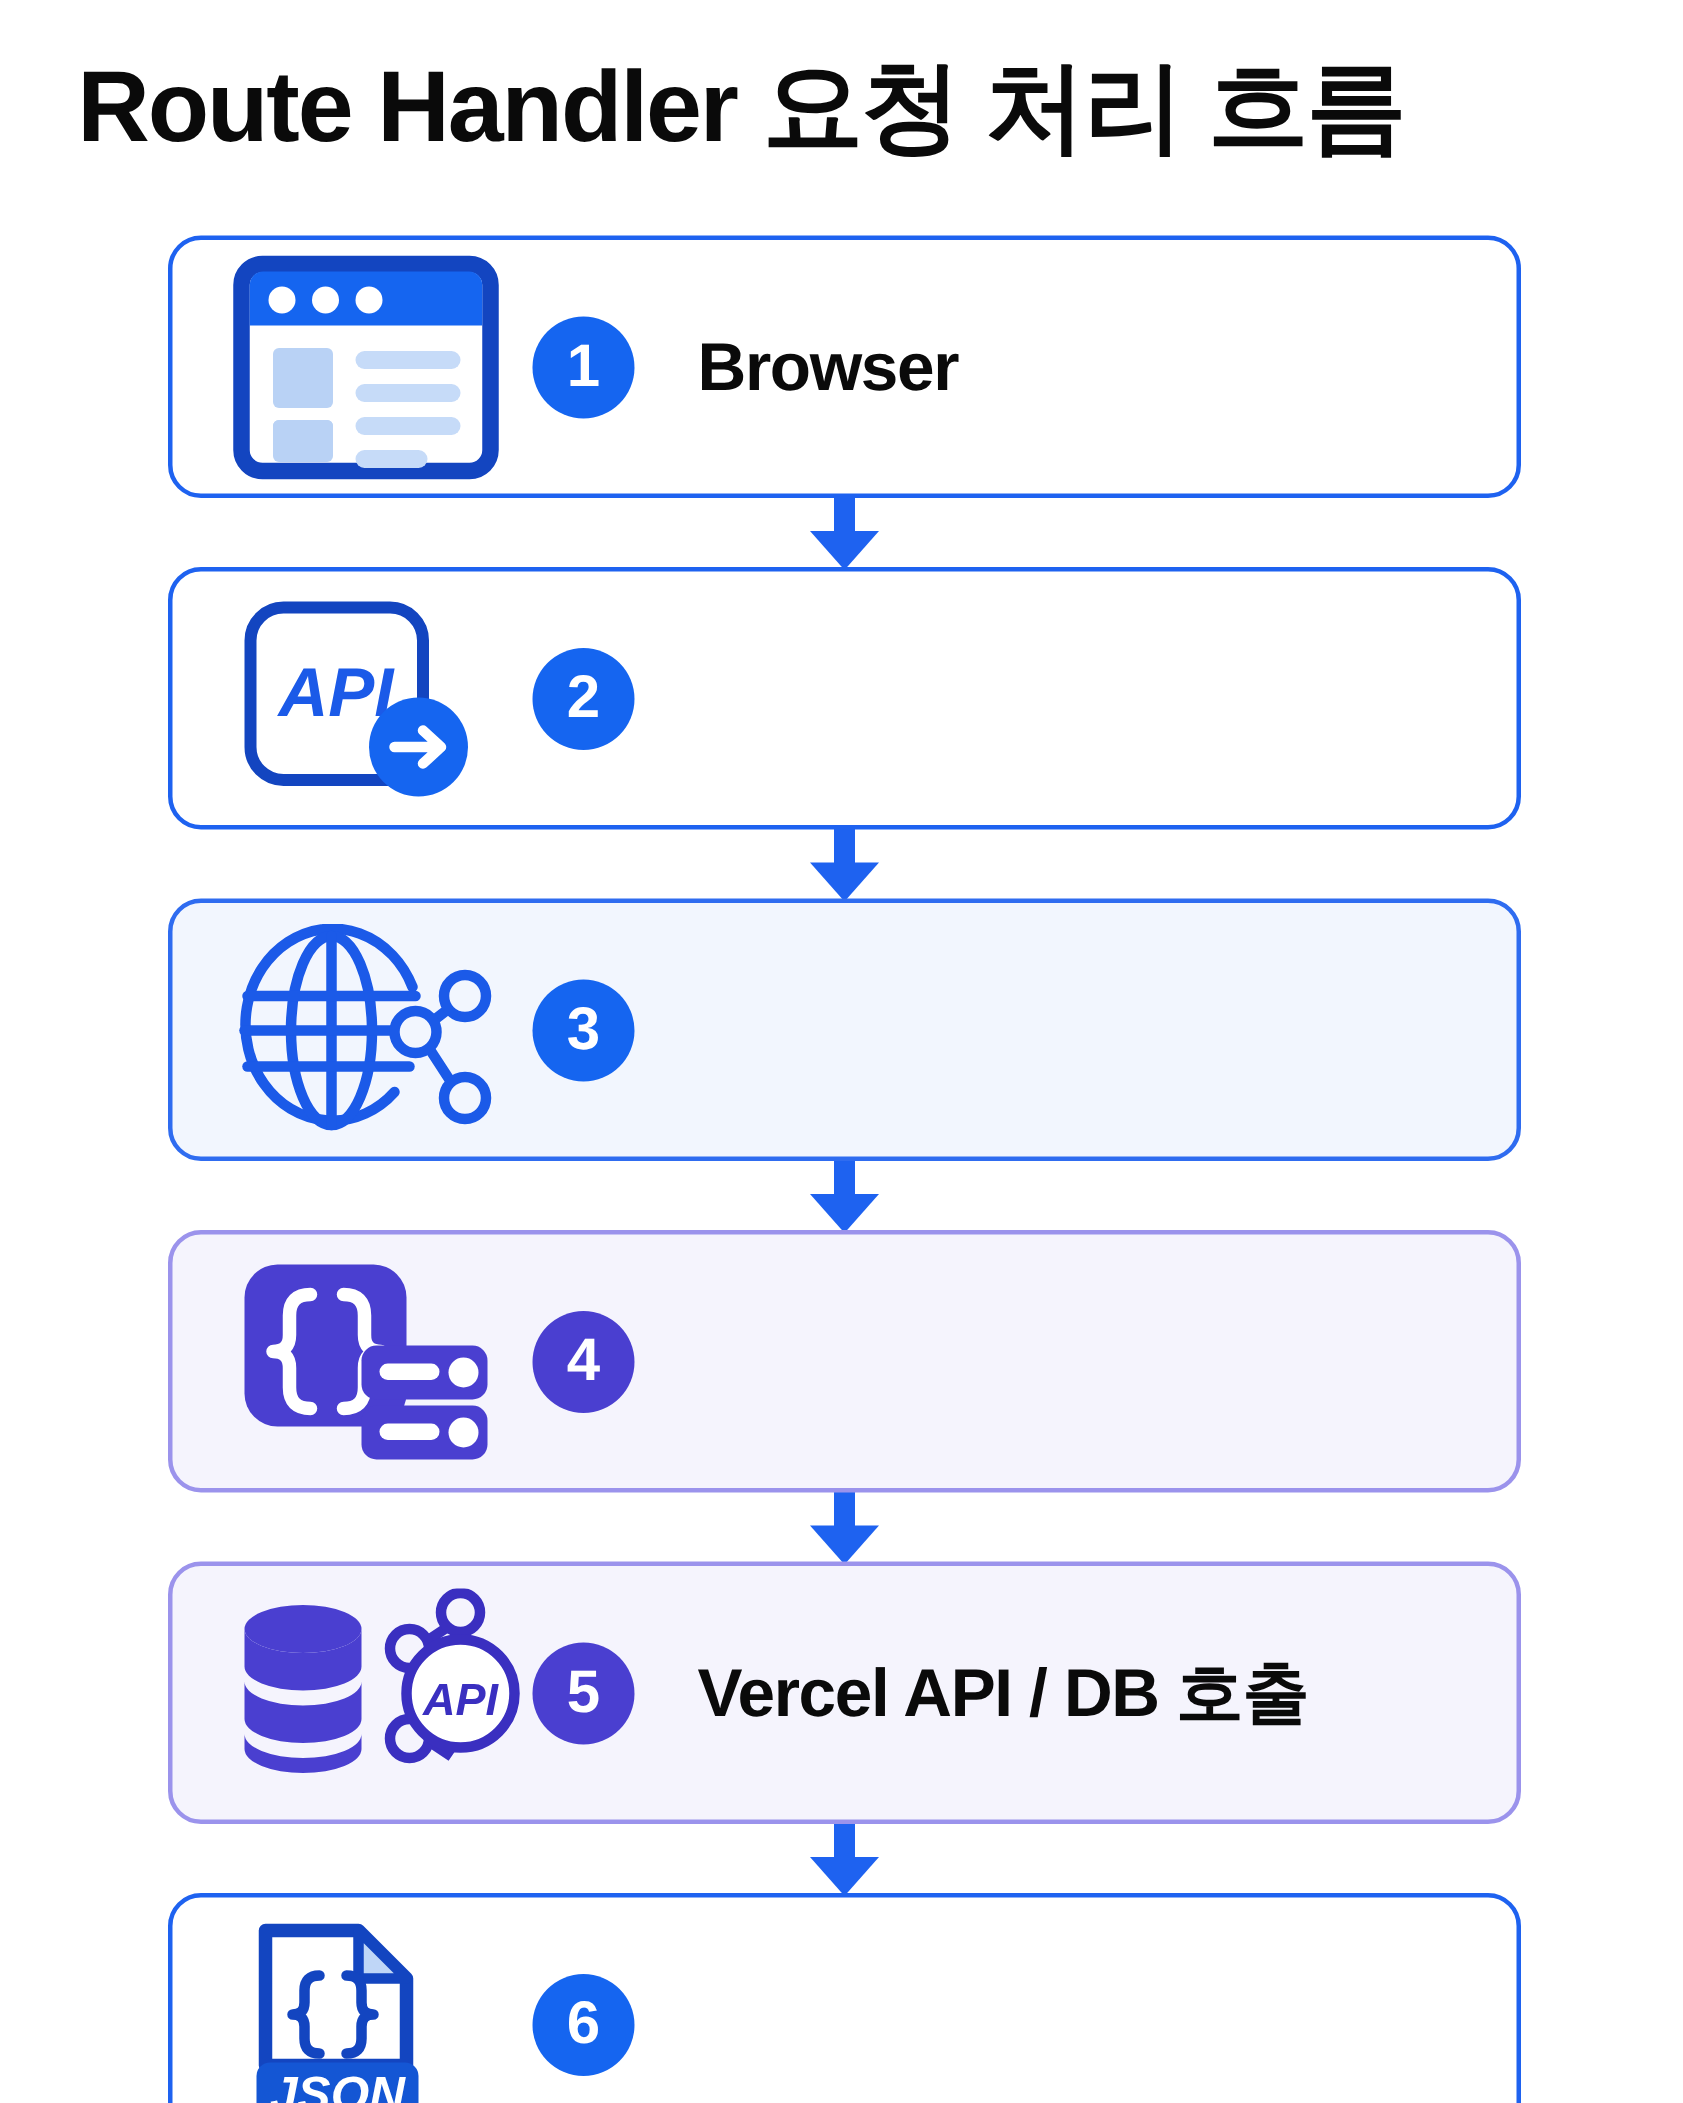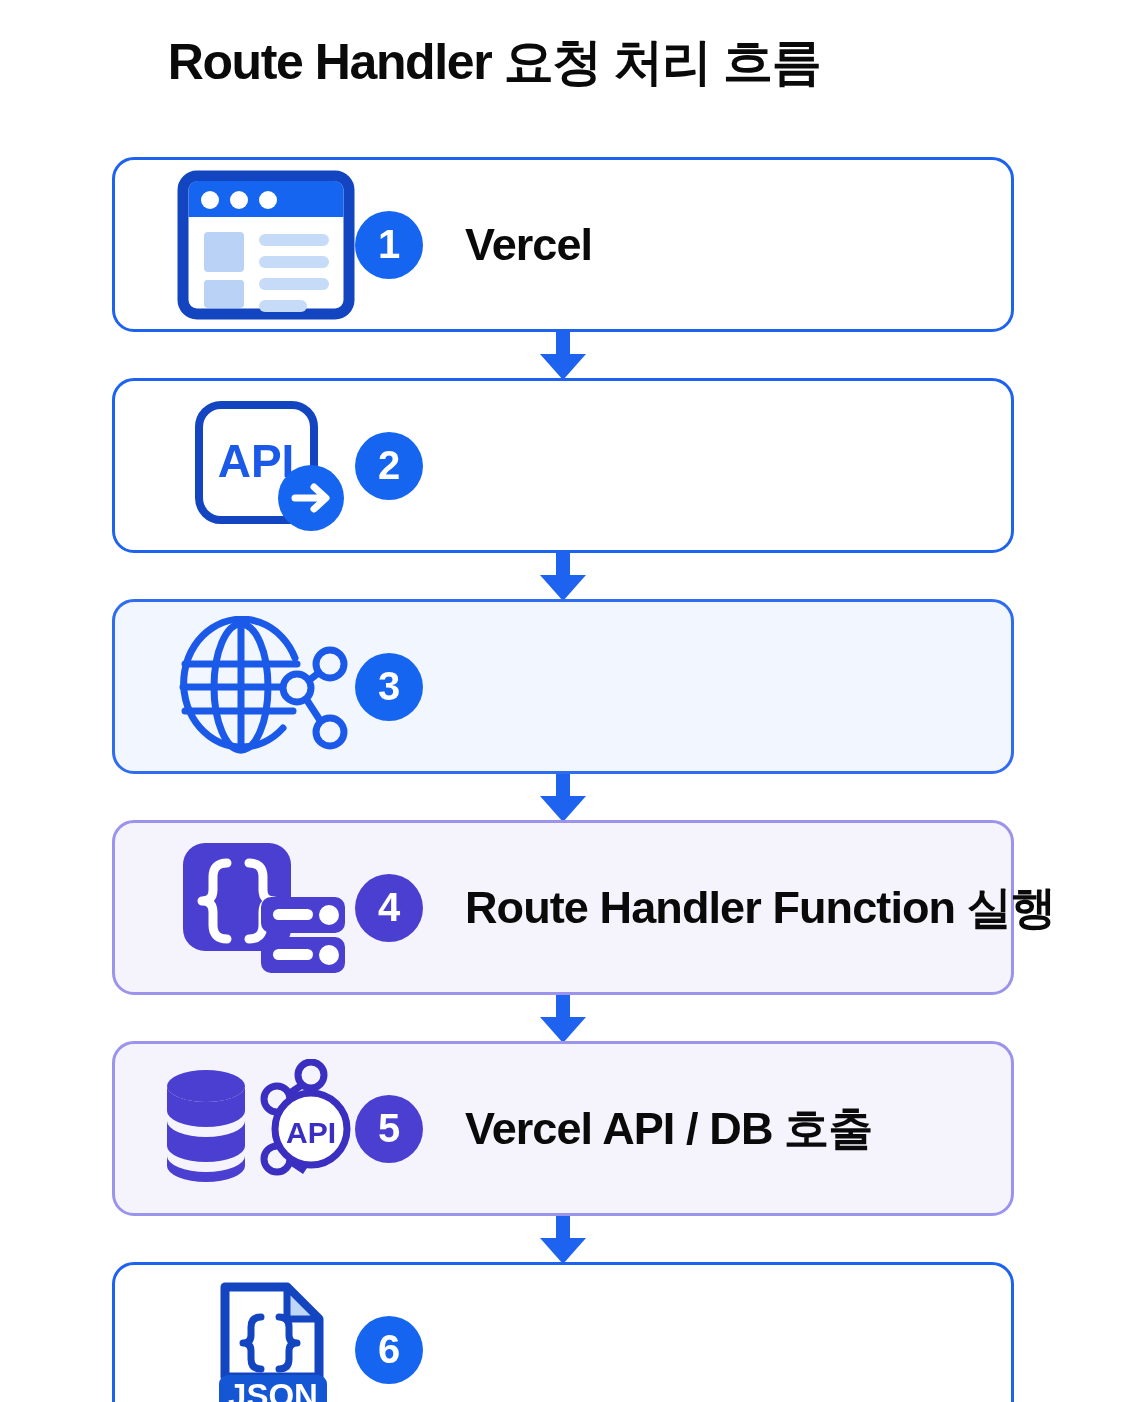--- a/index.html
+++ b/index.html
@@ -20,21 +20,21 @@
     height: 1402px;
     box-sizing: border-box;
   }
 
   .title {
     position: absolute;
     left: 0;
     top: 34px;
     width: 988px;
     text-align: center;
-    font-size: 50px;
+    font-size: 67px;
     font-weight: 800;
     letter-spacing: -1.4px;
     color: #0a0a0a;
     line-height: 1.12;
     white-space: nowrap;
   }
 
   .flow {
     position: absolute;
     left: 112px;
@@ -62,21 +62,22 @@
   .card.tint-purple {
     background: #f5f4fd;
     border-color: #9b93ec;
   }
 
   .icon-slot {
     width: 200px;
     flex: 0 0 200px;
     display: flex;
     align-items: center;
-    justify-content: flex-end;
+    justify-content: flex-start;
+    font-style: italic;
   }
 
   .badge {
     flex: 0 0 auto;
     width: 68px;
     height: 68px;
     border-radius: 50%;
     background: #1565f0;
     color: #ffffff;
     font-size: 40px;
@@ -130,21 +131,21 @@
           <rect x="27" y="62" width="40" height="40" rx="4" fill="#b9d2f5"></rect>
           <rect x="27" y="110" width="40" height="40" rx="4" fill="#b9d2f5" clip-path="inset(0 0 22px 0)"></rect>
           <rect x="27" y="110" width="40" height="28" rx="4" fill="#b9d2f5"></rect>
           <rect x="82" y="64" width="70" height="12" rx="6" fill="#c6dbf8"></rect>
           <rect x="82" y="86" width="70" height="12" rx="6" fill="#c6dbf8"></rect>
           <rect x="82" y="108" width="70" height="12" rx="6" fill="#c6dbf8"></rect>
           <rect x="82" y="130" width="48" height="12" rx="6" fill="#c6dbf8"></rect>
         </svg>
       </div>
       <div class="badge">1</div>
-      <div class="card-label">Vercel</div>
+      <div class="card-label">Browser</div>
     </div>
 
     <div class="connector">
       <svg width="56" height="58" viewBox="0 0 56 58">
         <rect x="21" y="0" width="14" height="34" fill="#1e62f0"></rect>
         <path d="M5 30 L51 30 L28 56 Z" fill="#1e62f0"></path>
       </svg>
     </div>
 
     <div class="card">
@@ -203,21 +204,20 @@
           <path d="M74 26 q14 0 14 14 v13 q0 11 11 11 q-11 0 -11 11 v13 q0 14 -14 14" stroke="#ffffff" stroke-width="9" fill="none" stroke-linecap="round" stroke-linejoin="round"></path>
           <rect x="86" y="60" width="84" height="36" rx="10" fill="#4a3fd0"></rect>
           <rect x="98" y="72" width="40" height="11" rx="5.5" fill="#ffffff"></rect>
           <circle cx="154" cy="78" r="10" fill="#ffffff"></circle>
           <rect x="86" y="100" width="84" height="36" rx="10" fill="#4a3fd0"></rect>
           <rect x="98" y="112" width="40" height="11" rx="5.5" fill="#ffffff"></rect>
           <circle cx="154" cy="118" r="10" fill="#ffffff"></circle>
         </svg>
       </div>
       <div class="badge purple">4</div>
-      <div class="card-label">Route Handler Function 실행</div>
     </div>
 
     <div class="connector">
       <svg width="56" height="58" viewBox="0 0 56 58">
         <rect x="21" y="0" width="14" height="34" fill="#1e62f0"></rect>
         <path d="M5 30 L51 30 L28 56 Z" fill="#1e62f0"></path>
       </svg>
     </div>
 
     <div class="card tint-purple">

